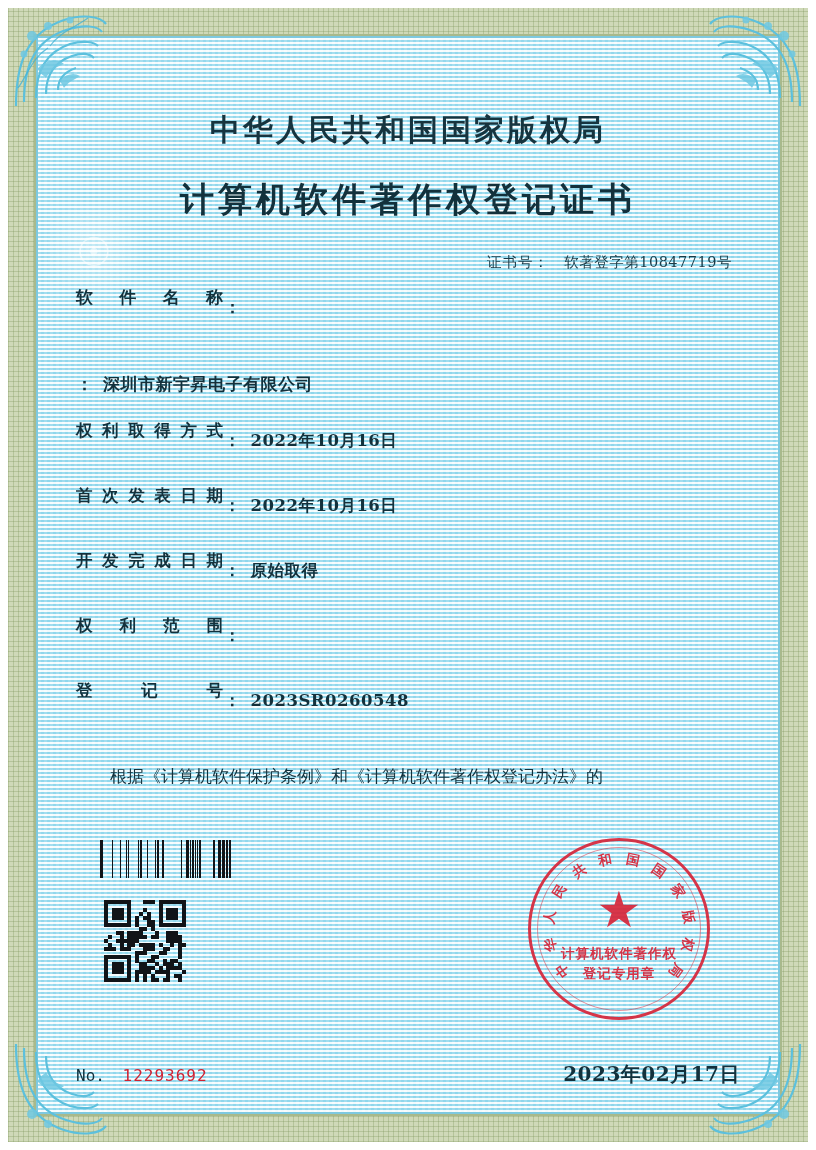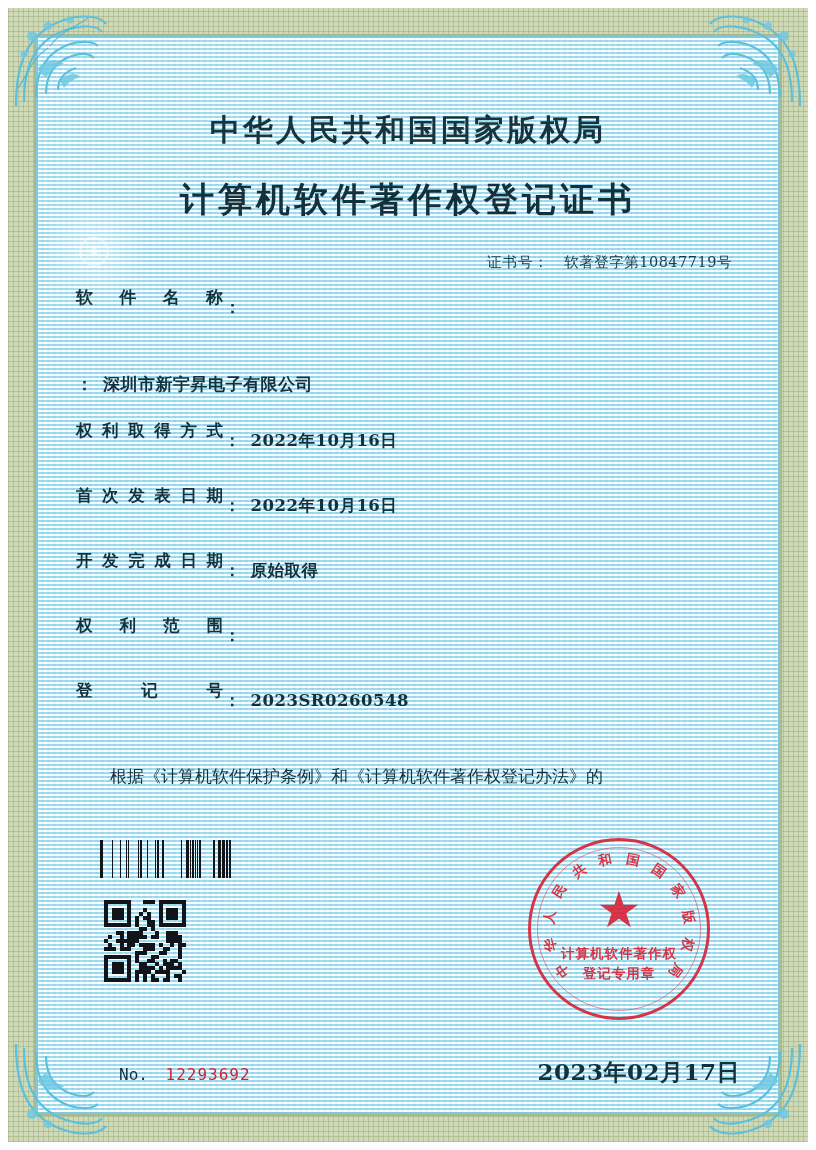--- a/index.html
+++ b/index.html
@@ -306,29 +306,28 @@
     box-sizing: border-box;
     display: flex;
     justify-content: space-between;
     align-items: baseline;
     font-family: "DejaVu Serif", serif;
   }
   .footer .serial {
     font-size: 16px;
     color: #13313c;
     font-family: "DejaVu Sans Mono", monospace;
-    margin-left: 43px;
   }
   .footer .serial .sn-num {
     color: #cf2233;
     margin-left: 8px;
     letter-spacing: 1px;
   }
   .footer .issue-date {
-    font-size: 23px;
+    font-size: 20px;
     font-weight: bold;
     color: #13313c;
     letter-spacing: 0.5px;
   }
 </style>
 </head>
 <body>
 
 <div class="certificate">
 

